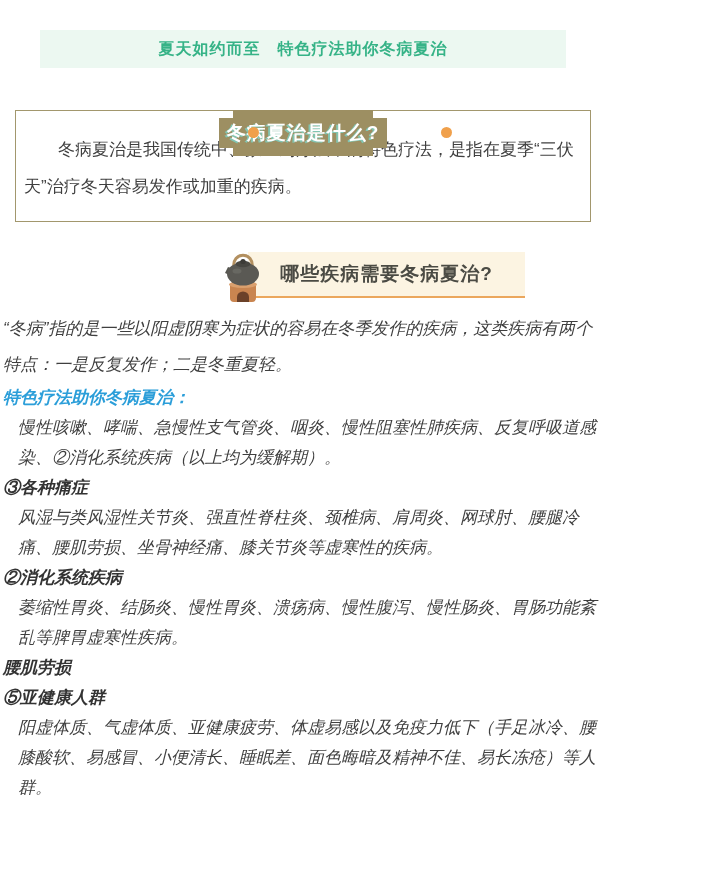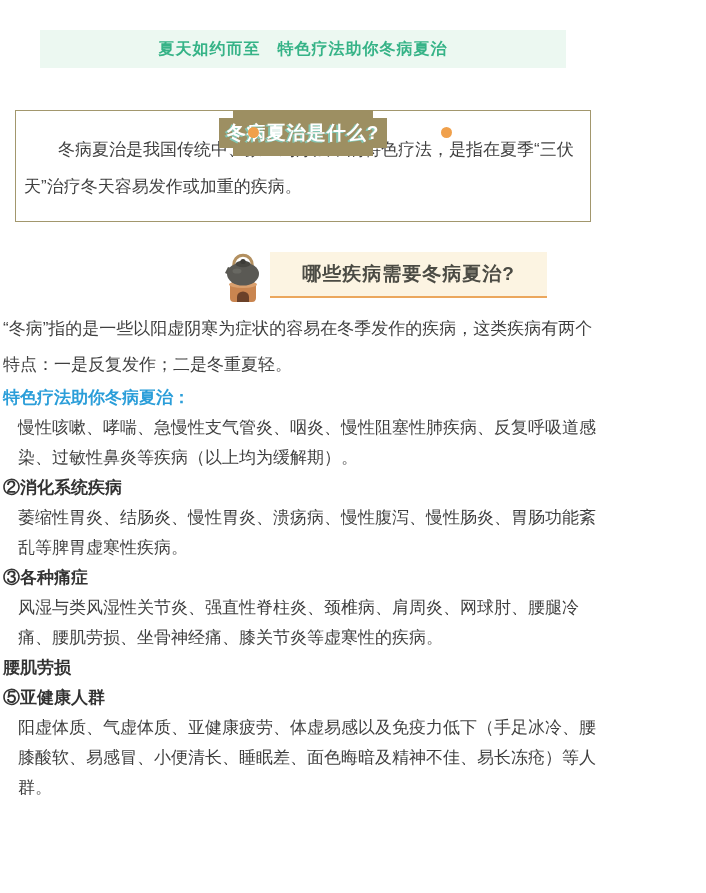--- a/index.html
+++ b/index.html
@@ -51,31 +51,31 @@
     position: absolute; top: 17px;
     width: 11px; height: 11px; border-radius: 50%;
     background: #f0a04b; z-index: 2;
   }
   .dot-left  { left: 233px; }
   .dot-right { left: 426px; }
 
   
   .sec2 { position: relative; height: 58px; margin-top: 24px; }
   .sec2-bar {
-    position: absolute; left: 270px; top: 6px;
+    position: absolute; left: 248px; top: 6px;
     width: 277px; height: 46px;
     background: #fcf4e2;
     border-bottom: 2px solid #eba75d;
     display: flex; align-items: center; justify-content: center;
   }
   .sec2-title { color: #4b4b44; font-size: 19px; font-weight: bold; letter-spacing: 1px; }
   .teapot { position: absolute; left: 222px; top: 0; width: 42px; height: 58px; z-index: 2; }
 
   
-  .article { margin-top: 7px; padding: 0 3px 14px; font-size: 17px; }
+  .article { margin-top: 7px; padding: 0 3px 14px; font-size: 17px; font-style: italic; }
   .intro { line-height: 36px; }
   .lead { color: #2b9ed9; font-weight: bold; line-height: 30px; }
   .group-heading { font-weight: bold; line-height: 30px; color: #333333; }
   .group-text { line-height: 30px; padding-left: 15px; }
 </style>
 </head>
 <body>
 
 <div class="page">
 
@@ -111,31 +111,31 @@
     <div class="sec2-bar">
       <span class="sec2-title">哪些疾病需要冬病夏治?</span>
     </div>
   </div>
 
   <div class="article">
     <p class="intro">“冬病”指的是一些以阳虚阴寒为症状的容易在冬季发作的疾病，这类疾病有两个特点：一是反复发作；二是冬重夏轻。</p>
     <p class="lead">特色疗法助你冬病夏治：</p>
 
     <div>
-      <p class="group-text">慢性咳嗽、哮喘、急慢性支气管炎、咽炎、慢性阻塞性肺疾病、反复呼吸道感染、过敏性鼻炎等疾病（以上均为缓解期）。</p>
+      <p class="group-text">慢性咳嗽、哮喘、急慢性支气管炎、咽炎、慢性阻塞性肺疾病、反复呼吸道感染、②消化系统疾病（以上均为缓解期）。</p>
+    </div>
+
+    <div>
+      <p class="group-heading">③各种痛症</p>
+      <p class="group-text">风湿与类风湿性关节炎、强直性脊柱炎、颈椎病、肩周炎、网球肘、腰腿冷痛、腰肌劳损、坐骨神经痛、膝关节炎等虚寒性的疾病。</p>
     </div>
 
     <div>
       <p class="group-heading">②消化系统疾病</p>
       <p class="group-text">萎缩性胃炎、结肠炎、慢性胃炎、溃疡病、慢性腹泻、慢性肠炎、胃肠功能紊乱等脾胃虚寒性疾病。</p>
-    </div>
-
-    <div>
-      <p class="group-heading">③各种痛症</p>
-      <p class="group-text">风湿与类风湿性关节炎、强直性脊柱炎、颈椎病、肩周炎、网球肘、腰腿冷痛、腰肌劳损、坐骨神经痛、膝关节炎等虚寒性的疾病。</p>
     </div>
 
     <div>
       <p class="group-heading">腰肌劳损</p>
     </div>
 
     <div>
       <p class="group-heading">⑤亚健康人群</p>
       <p class="group-text">阳虚体质、气虚体质、亚健康疲劳、体虚易感以及免疫力低下（手足冰冷、腰膝酸软、易感冒、小便清长、睡眠差、面色晦暗及精神不佳、易长冻疮）等人群。</p>
     </div>

